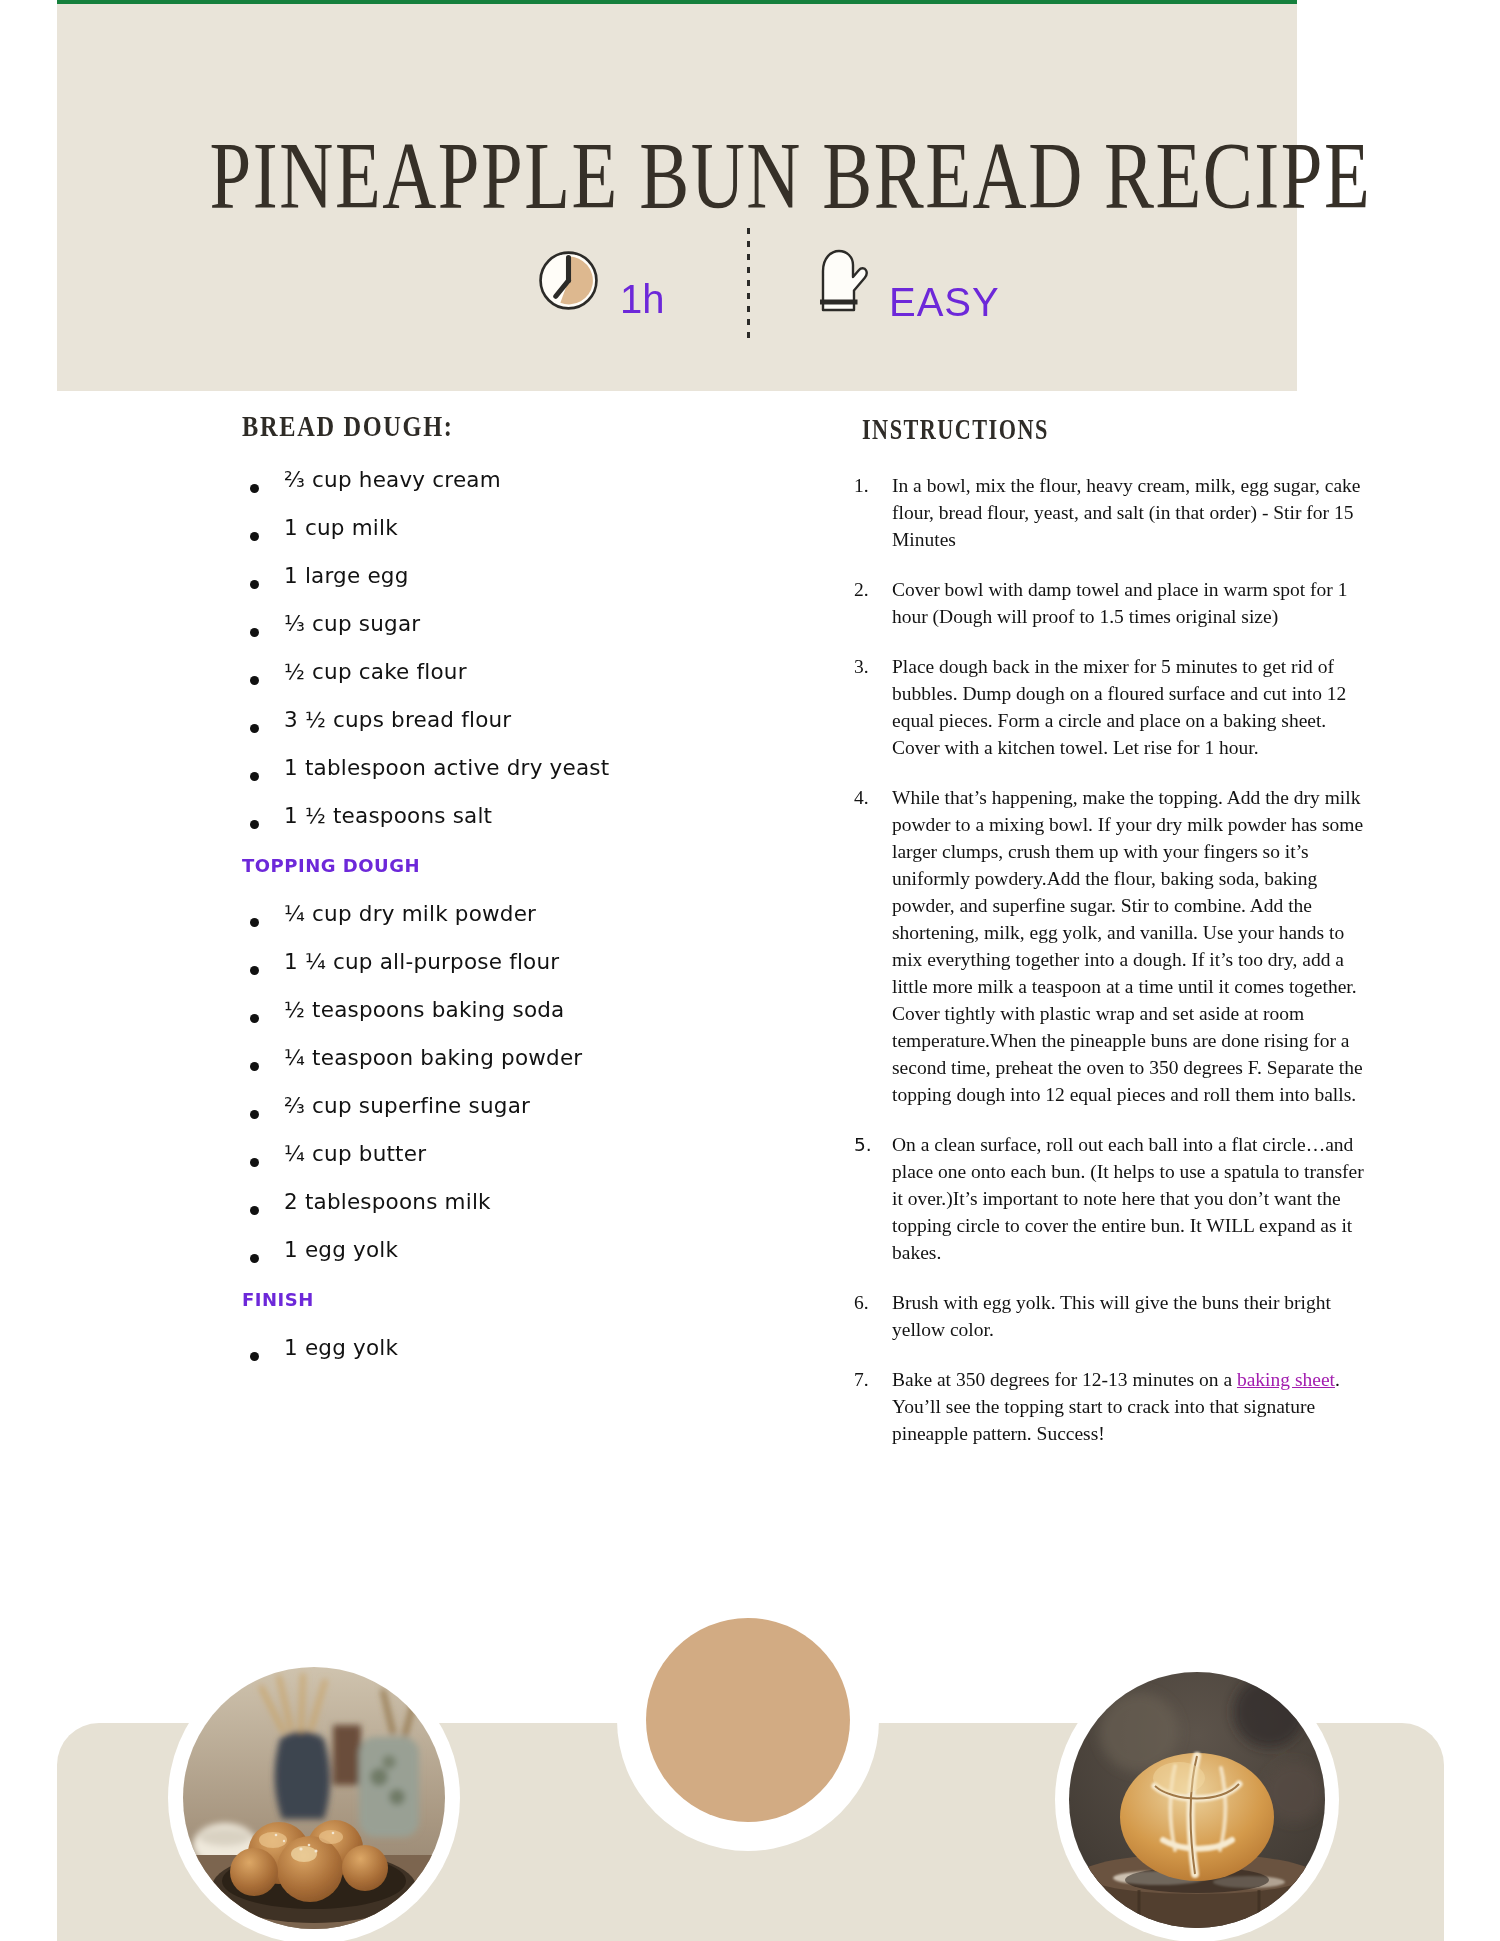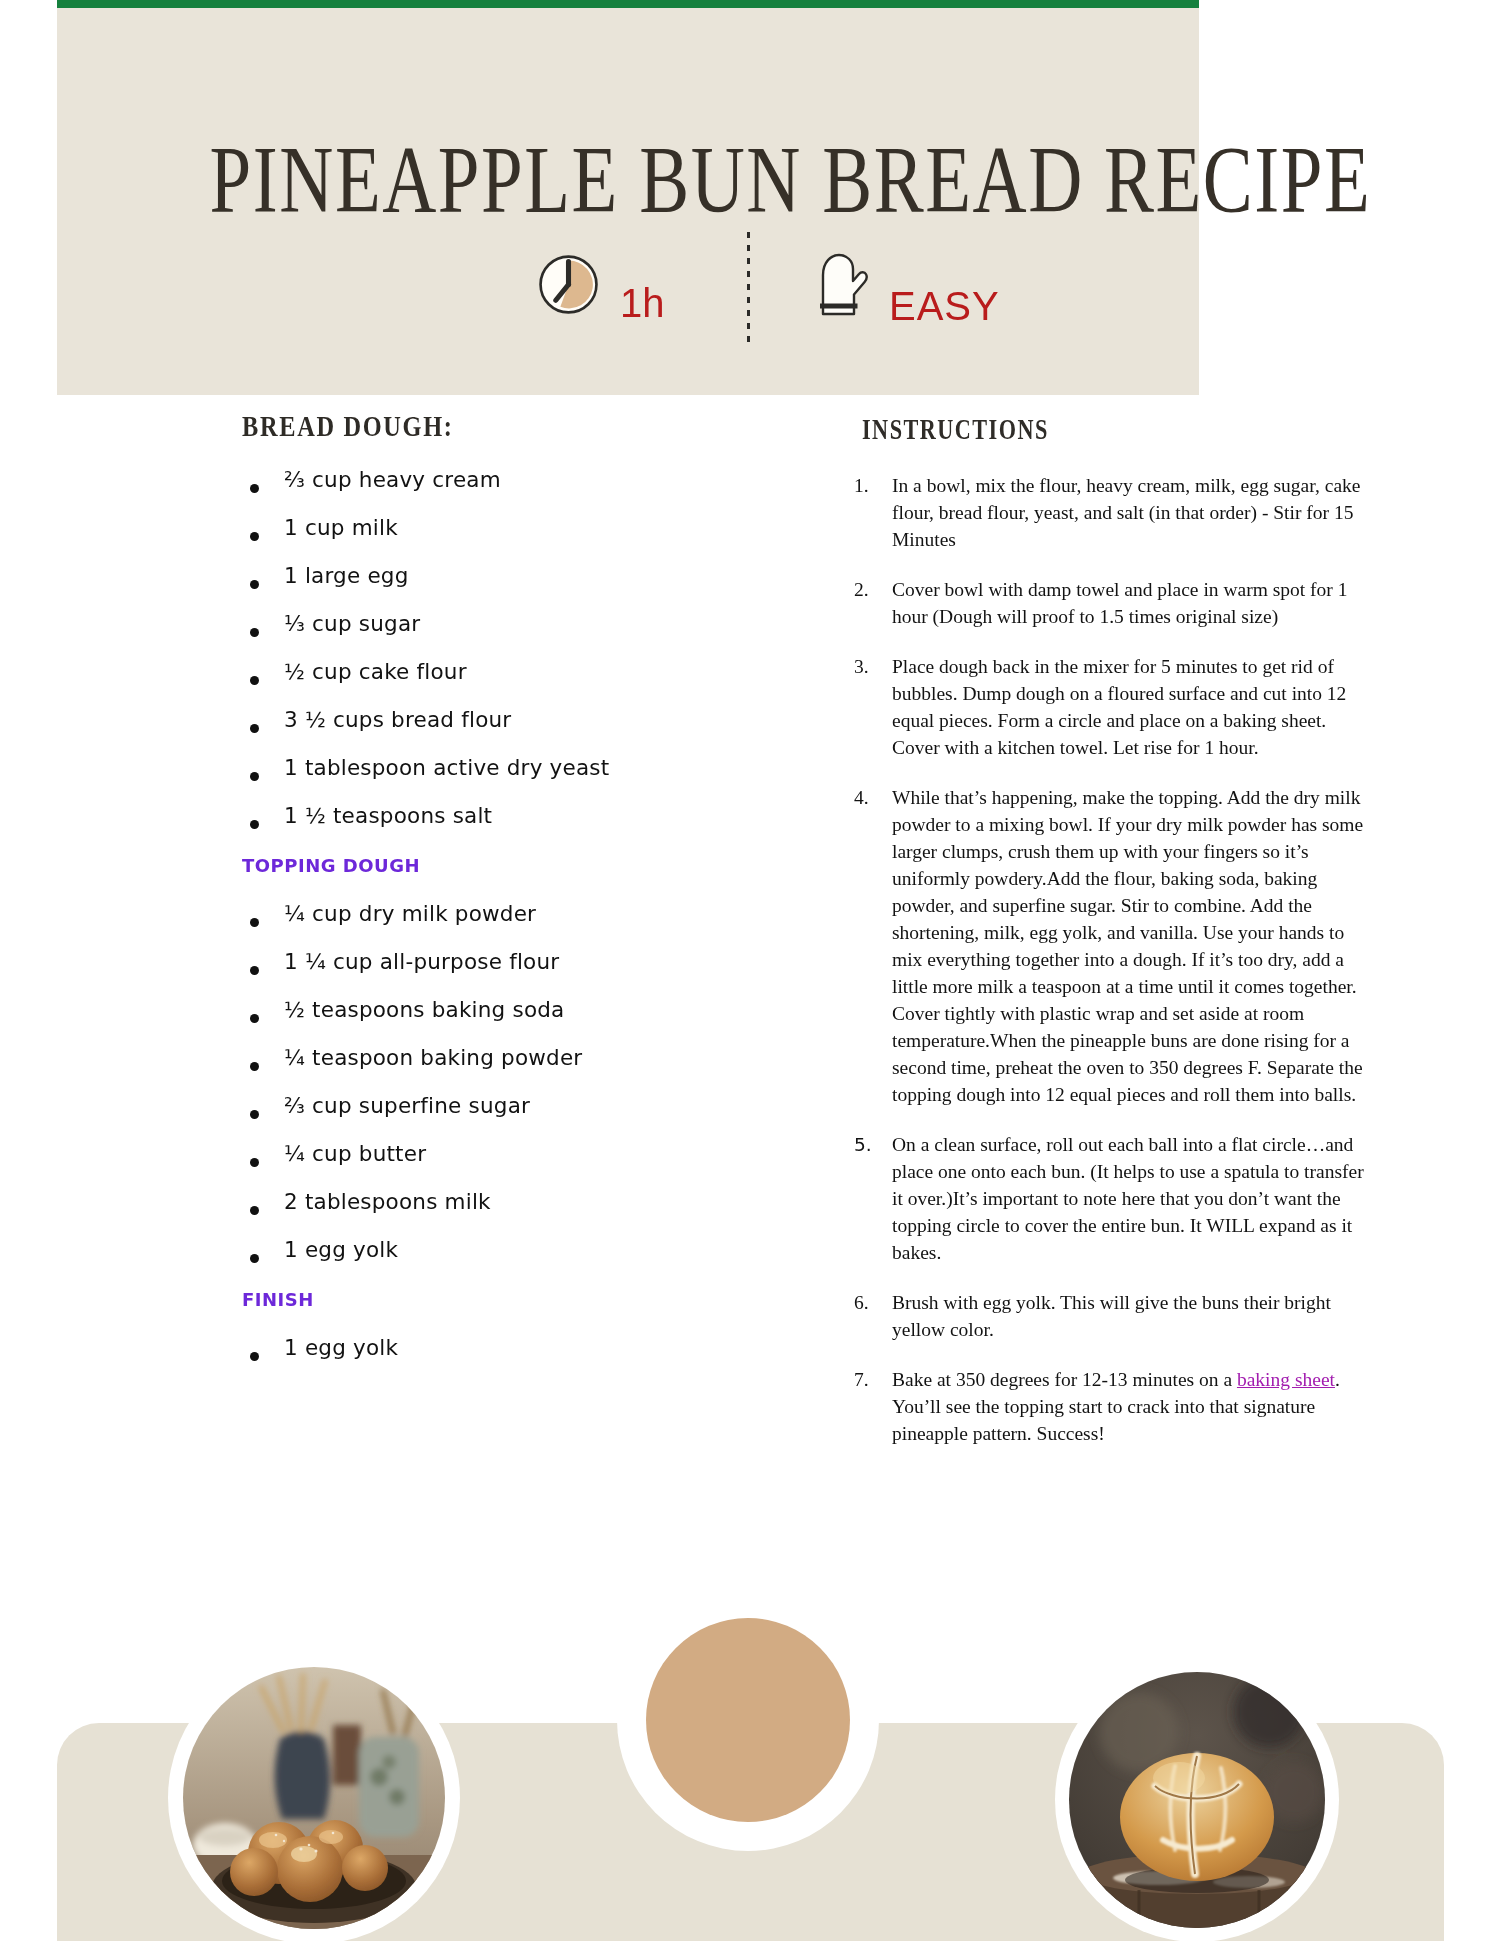--- a/index.html
+++ b/index.html
@@ -1,26 +1,26 @@
 <!DOCTYPE html>
 <html><head>
 <meta charset="utf-8">
 <style>
   html,body{margin:0;padding:0;background:#ffffff;}
   .page{position:relative;width:1500px;height:1941px;background:#ffffff;overflow:hidden;
         font-family:"DejaVu Sans", sans-serif;color:#1c1c1c;}
 
   
-  .band-top{position:absolute;left:57px;top:0;width:1142px;height:387px;
-            background:#e9e4d9;border-top:8px solid #15803d;}
+  .band-top{position:absolute;left:57px;top:0;width:1240px;height:387px;
+            background:#e9e4d9;border-top:4px solid #15803d;}
   .title{position:absolute;left:0;top:124px;width:1387px;text-align:center;
          font-family:"Liberation Serif", serif;font-size:96px;line-height:1.0;
          color:#363028;letter-spacing:2px;transform:scaleX(0.78);white-space:nowrap;}
   .meta-row .label{position:absolute;font-family:"Liberation Sans", sans-serif;
-         font-size:40px;color:#b91c1c;}
+         font-size:40px;color:#6d28d9;}
   .lbl-time{left:563px;top:273px;}
   .lbl-diff{left:832px;top:276px;letter-spacing:1px;}
   .clock{position:absolute;left:480px;top:245px;}
   .mitt{position:absolute;left:755px;top:241px;}
   .divider{position:absolute;left:690px;top:224px;width:3px;height:110px;
            background:repeating-linear-gradient(#2b2a27 0 6px, transparent 6px 13px);}
 
   
   .ingredients{position:absolute;left:242px;top:410px;width:560px;}
   .ing-head-stencil{font-family:"Liberation Serif", serif;font-weight:bold;font-size:29px;

